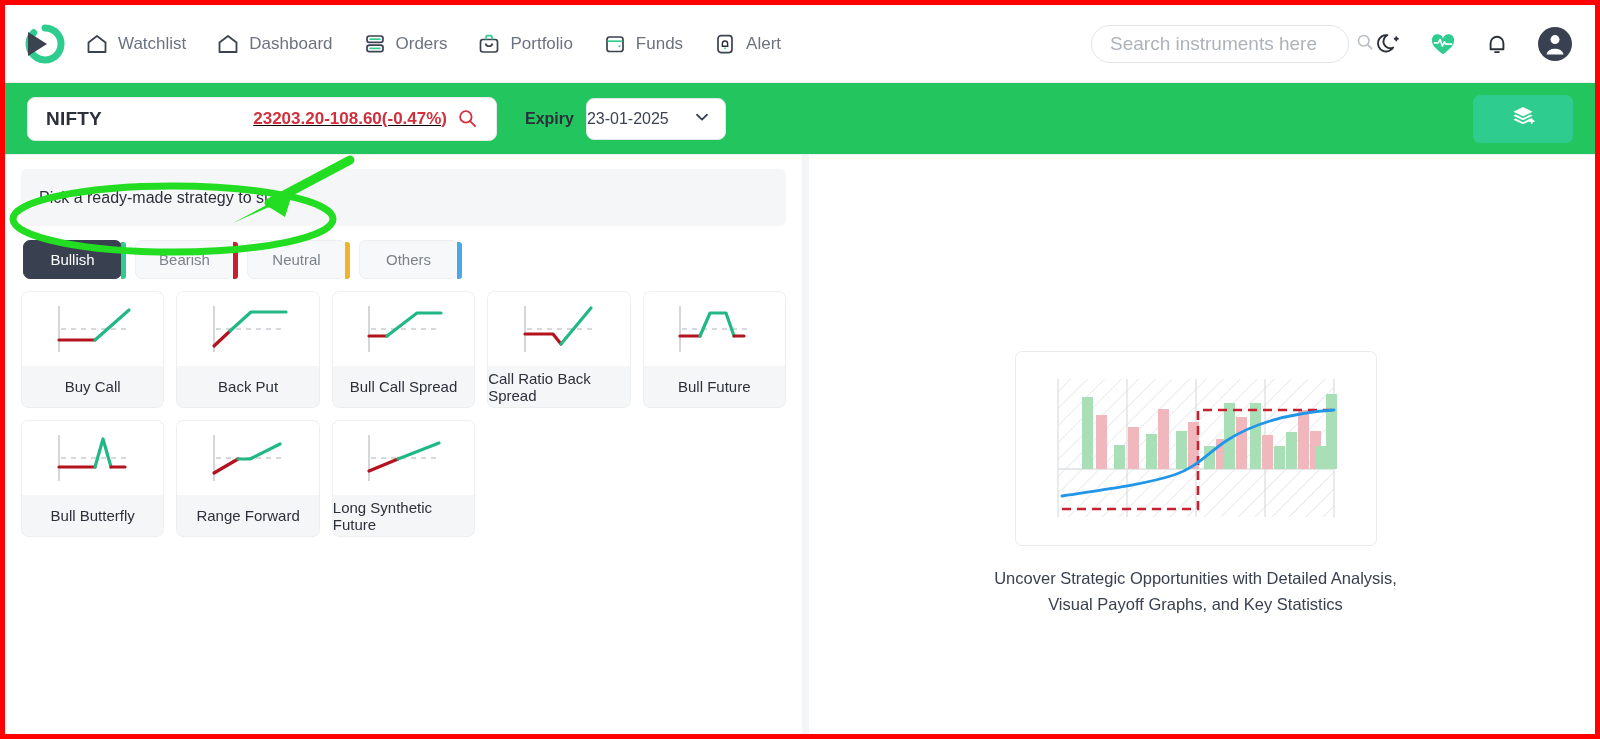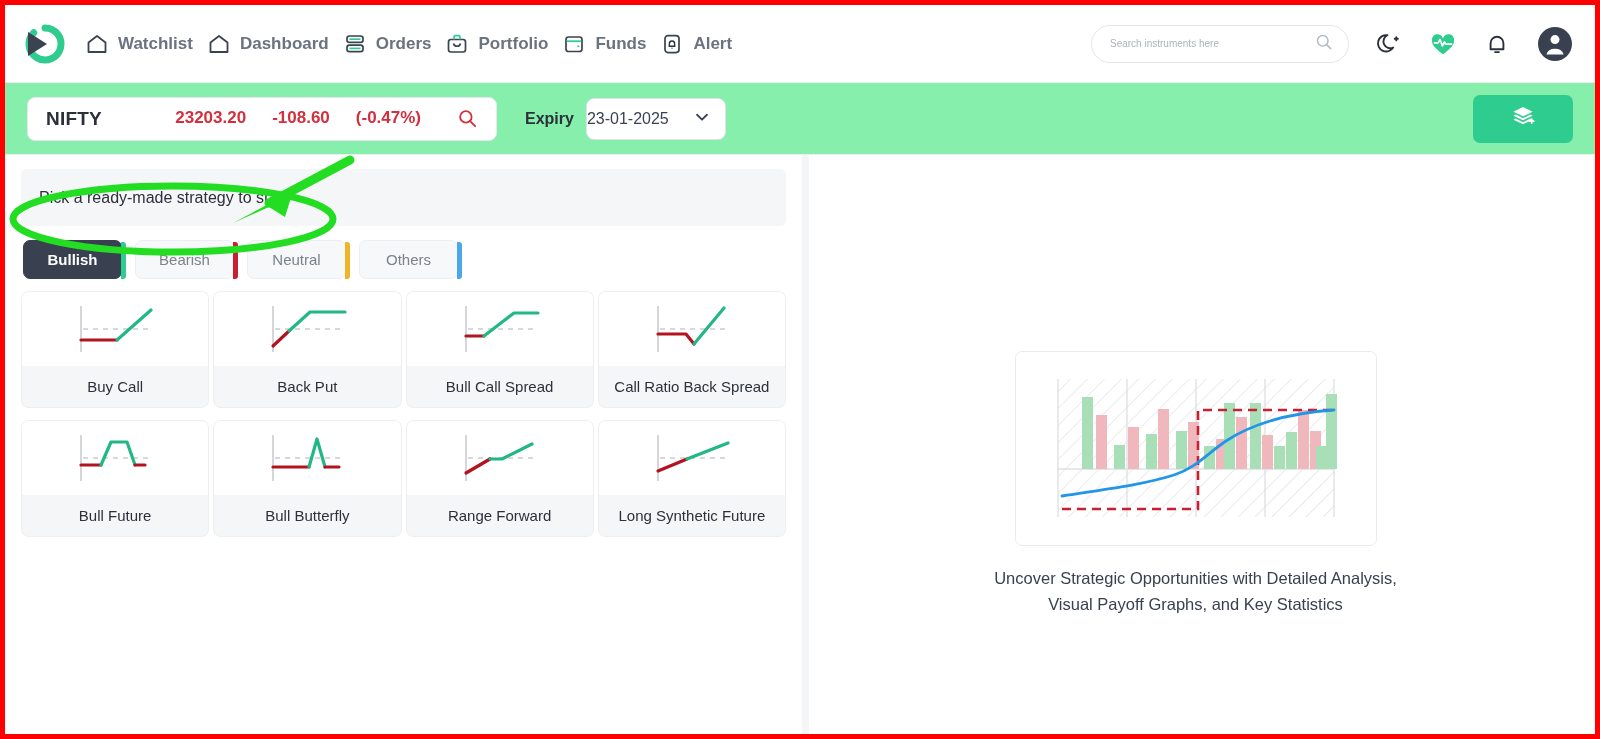--- a/index.html
+++ b/index.html
@@ -26,54 +26,54 @@
   
   .navbar {
     height: 78px;
     display: flex;
     align-items: center;
     padding: 0 22px 0 18px;
     background: #ffffff;
     border-bottom: 1px solid #eceef0;
   }
   .logo { width: 44px; height: 44px; flex: 0 0 auto; margin-right: 18px; }
-  .navlinks { display: flex; align-items: flex-end; gap: 14px; font-weight: bold; }
+  .navlinks { display: flex; align-items: flex-end; gap: 30px; }
   .navlink {
     display: flex; align-items: center; gap: 9px;
     color: #6b7280; font-size: 17px; cursor: pointer;
     white-space: nowrap;
   }
   .navlink .nicon { width: 24px; height: 24px; display: block; flex: 0 0 auto; }
   .nav-right { margin-left: auto; display: flex; align-items: center; gap: 26px; }
   .searchbox {
     width: 258px; height: 38px; border: 1px solid #e2e5e9; border-radius: 20px;
     display: flex; align-items: center; padding: 0 14px 0 18px; background: #fff;
   }
   .searchbox input {
-    border: 0; outline: 0; flex: 1; font-size: 10px; color: #4b5563;
+    border: 0; outline: 0; flex: 1; font-size: 19px; color: #4b5563;
     font-family: "Liberation Sans", sans-serif; background: transparent;
   }
   .searchbox input::placeholder { color: #adb3bb; }
   .icon-btn { width: 28px; height: 28px; cursor: pointer; display:block; }
   .avatar { width: 36px; height: 36px; cursor: pointer; display:block; }
 
   
   .instrbar {
     height: 72px; display: flex; align-items: center;
-    padding: 0 22px 0 22px; background: #86efac;
+    padding: 0 22px 0 22px; background: #22c55e;
     border-bottom: 1px solid #eceef0;
   }
   .instr-pill {
     height: 44px; min-width: 470px;
     border: 1px solid #e6e8eb; border-radius: 8px;
     display: flex; align-items: center; padding: 0 18px;
     background: #fff;
   }
   .instr-name { font-size: 19px; font-weight: 700; color: #2b303b; letter-spacing: .2px; }
-  .instr-quote { margin-left: auto; display: flex; gap: 26px; }
+  .instr-quote { margin-left: auto; display: flex; align-items: center; gap: 0; text-decoration: underline; }
   .instr-ltp { font-size: 17px; font-weight: 700; }
   .instr-chg { font-size: 17px; font-weight: 700; }
   .instr-search { width: 21px; height: 21px; margin-left: 10px; cursor: pointer; display:block; }
   .expiry-label { font-size: 16px; font-weight: 700; color: #2b303b; margin: 0 12px 0 28px; }
   .expiry-select {
     height: 42px; border: 1px solid #dfe3e7; border-radius: 8px;
     display: flex; align-items: center; gap: 24px; padding: 0 14px 0 0;
     background: #fff; cursor: pointer;
   }
   .expiry-value { font-size: 16px; color: #3b4252; }
@@ -98,27 +98,27 @@
     font-size: 16px; color: #2b303b;
   }
 
   .tabs { display: flex; gap: 13px; margin: 14px 0 12px 2px; }
   .tab {
     position: relative; height: 39px; width: 99px;
     border-radius: 7px; display: flex; align-items: center; justify-content: center;
     font-size: 15px; cursor: pointer; background: #f7f8f9;
     border: 1px solid #eceef0; color: #7b828c; overflow: visible;
   }
-  .tab.active { background: #394150; color: #ffffff; font-weight: 700; border-color: #394150; }
+  .tab.active { background: #394150; color: #ffffff; font-weight: 400; border-color: #394150; }
   .tab .accent {
     position: absolute; right: -5px; top: 1px; width: 5px; height: 37px;
     border-radius: 0 3px 3px 0;
   }
 
-  .cards { display: grid; grid-template-columns: repeat(4, 1fr); gap: 12px 4px; }
+  .cards { display: grid; grid-template-columns: repeat(5, 1fr); gap: 12px 12px; }
   .card { border-radius: 7px; overflow: hidden; cursor: pointer; }
   .card-graph {
     height: 75px; background: #ffffff; border: 1px solid #eceef0;
     border-radius: 7px 7px 0 0; border-bottom: 0;
     display: flex; align-items: center; justify-content: center;
   }
   .card-label {
     height: 42px; background: #f5f6f7; border: 1px solid #eceef0; border-top: 0;
     border-radius: 0 0 7px 7px;
     display: flex; align-items: center; justify-content: center;

